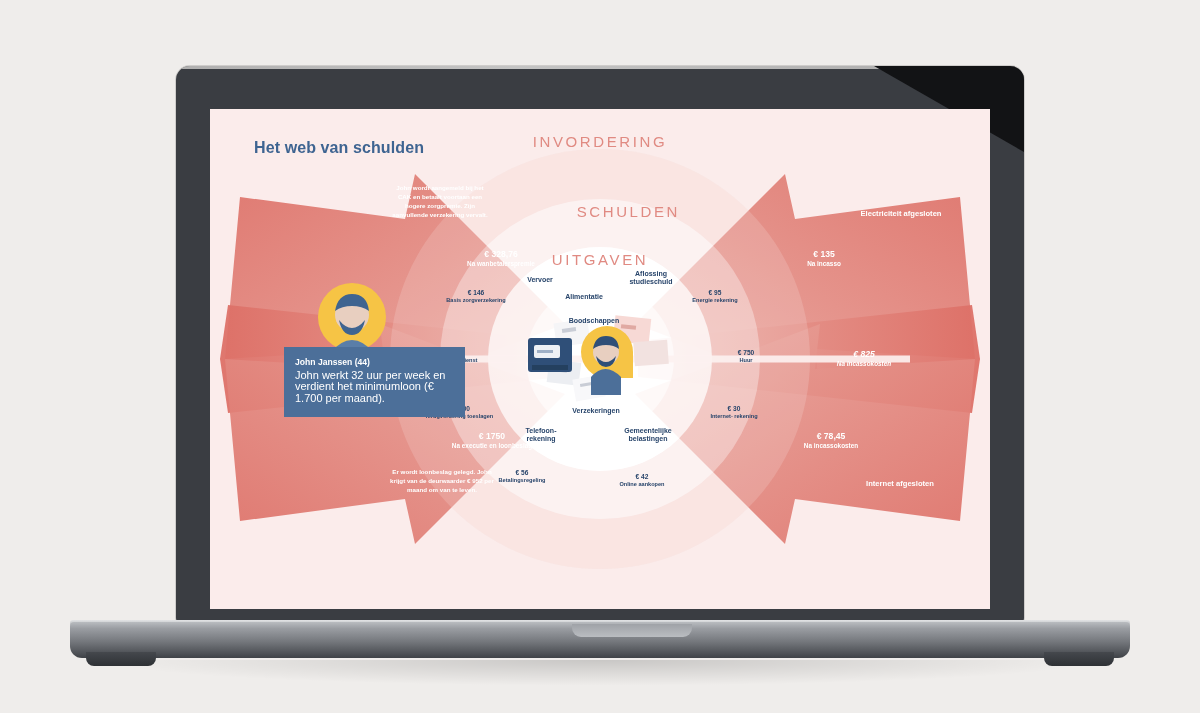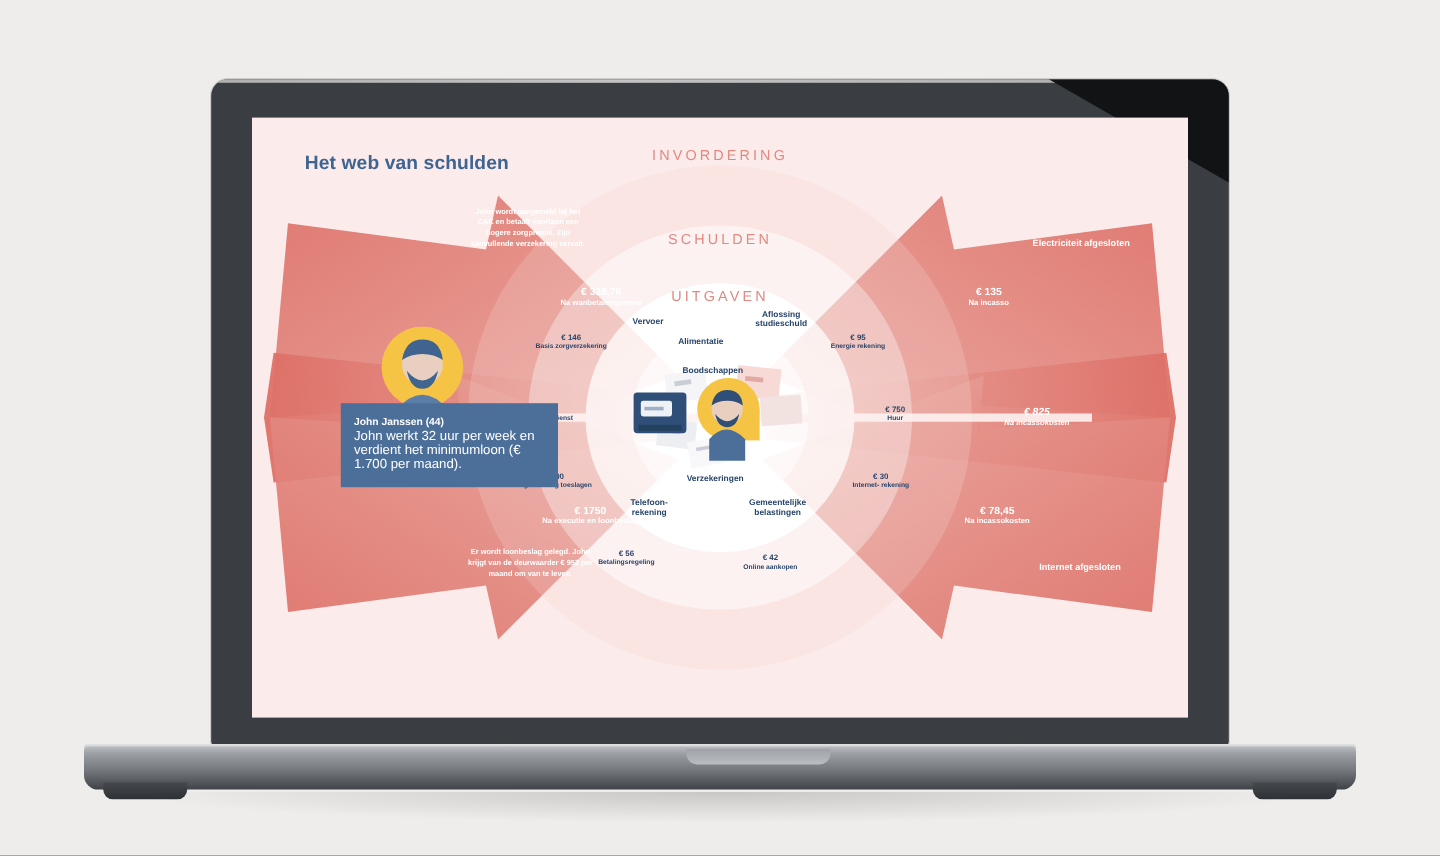--- a/index.html
+++ b/index.html
@@ -22,21 +22,21 @@
     position:absolute;right:0;top:0;width:0;height:0;
     border-left:150px solid transparent;
     border-top:86px solid #121315;
   }
   .lid-edge{
     position:absolute;left:0;top:0;width:848px;height:3px;
     background:linear-gradient(90deg,#d7d5d3,#f2f1ef 40%,#cfcdcb);
     opacity:.75;
   }
   .screen{
-    position:absolute;left:34px;top:32px;width:780px;height:500px;
+    position:absolute;left:34px;top:43px;width:780px;height:500px;
     background:#fbeceb;
     overflow:hidden;
   }
   .laptop-base{
     position:absolute;left:70px;top:622px;width:1060px;height:36px;
     background:linear-gradient(180deg,#b9bcc0 0%,#9a9da2 18%,#74777c 55%,#3f4247 100%);
     border-radius:4px 4px 12px 12px;
   }
   .base-top{
     position:absolute;left:70px;top:620px;width:1060px;height:6px;
@@ -73,21 +73,21 @@
   .persona{position:absolute;left:74px;top:176px;width:170px;height:120px;}
   .persona-card{
     position:absolute;left:0;top:62px;width:181px;height:70px;
     background:#4c6f99;color:#ffffff;padding:9px 11px;box-sizing:border-box;
   }
   .persona-name{font-size:8.6px;font-weight:bold;line-height:13px;}
   .persona-desc{font-size:11px;line-height:11.4px;margin-top:1px;}
 
   
   .lbl{position:absolute;text-align:center;line-height:1.18;}
-  .ring-lbl{font-size:12px;letter-spacing:2.6px;color:#e08a82;font-weight:normal;}
+  .ring-lbl{font-size:15px;letter-spacing:2.6px;color:#e08a82;font-weight:normal;}
   .inner-lbl{font-size:7px;color:#28456b;font-weight:bold;}
   .amt-sm{font-size:6.6px;color:#28456b;font-weight:bold;}
   .amt-sm .sub{display:block;font-size:5.6px;font-weight:bold;margin-top:.5px;}
   .amt-w{font-size:8.6px;color:#ffffff;font-weight:bold;}
   .amt-w .sub{display:block;font-size:6.4px;font-weight:bold;margin-top:.5px;}
   .story{font-size:6.2px;color:#ffffff;font-weight:bold;line-height:9px;}
   .outcome{font-size:7.6px;color:#ffffff;font-weight:bold;}
 </style>
 </head>
 <body>
@@ -197,21 +197,21 @@
               <path d="M 383 240 q 2 -13 13 -13 q 12 0 13 13 q -5 -4 -13 -4 q -8 0 -13 4 Z" fill="#2f4f78"></path>
               <path d="M 386 247 q 10 12 20 0 q -2 11 -10 11 q -8 0 -10 -11 Z" fill="#2f4f78"></path>
             </g>
           </g>
         </svg>
       </div>
 
       <div class="slide-title">Het web van schulden</div>
 
       <div class="lbl ring-lbl" style="left:310px;top:24px;width:160px;">INVORDERING</div>
-      <div class="lbl ring-lbl" style="left:310px;top:94px;width:160px;">SCHULDEN</div>
+      <div class="lbl ring-lbl" style="left:310px;top:94px;width:160px;text-align:right;">SCHULDEN</div>
       <div class="lbl ring-lbl" style="left:310px;top:142px;width:160px;">UITGAVEN</div>
 
       <div class="lbl inner-lbl" style="left:300px;top:167px;width:60px;">Vervoer</div>
       <div class="lbl inner-lbl" style="left:408px;top:161px;width:66px;">Aflossing studieschuld</div>
       <div class="lbl inner-lbl" style="left:338px;top:184px;width:72px;">Alimentatie</div>
       <div class="lbl inner-lbl" style="left:346px;top:208px;width:76px;">Boodschappen</div>
       <div class="lbl inner-lbl" style="left:348px;top:298px;width:76px;">Verzekeringen</div>
       <div class="lbl inner-lbl" style="left:300px;top:318px;width:62px;">Telefoon- rekening</div>
       <div class="lbl inner-lbl" style="left:400px;top:318px;width:76px;">Gemeentelijke belastingen</div>
 

